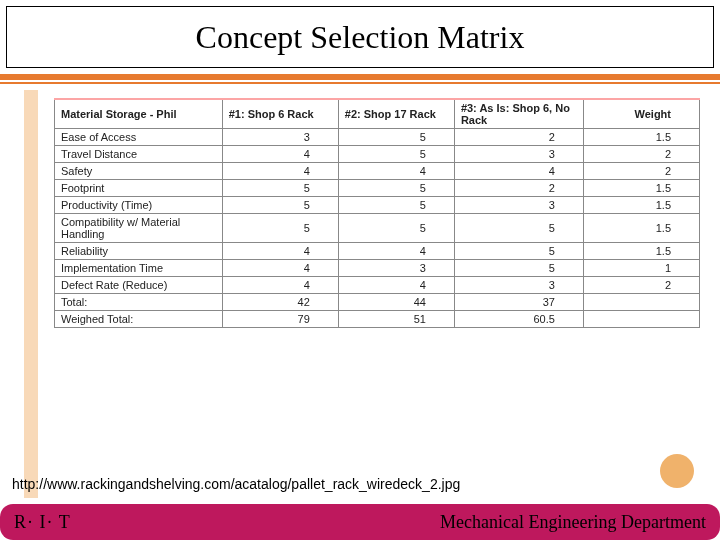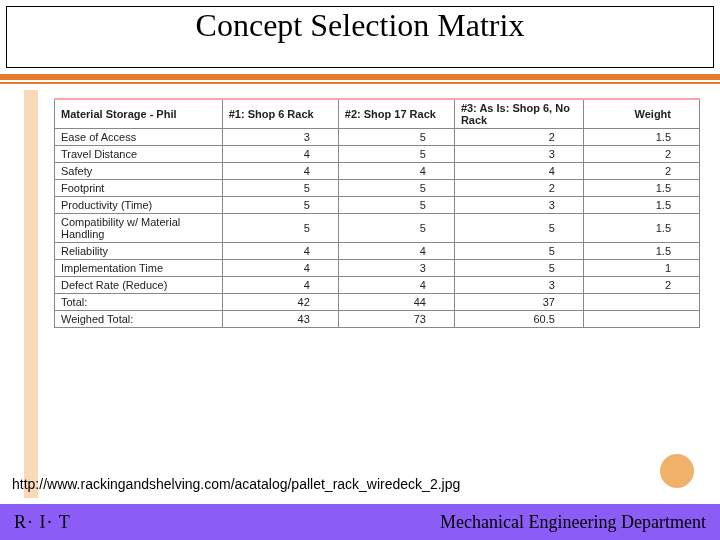--- a/index.html
+++ b/index.html
@@ -1,37 +1,37 @@
 <!DOCTYPE html>
 <html><head>
 <meta charset="utf-8">
 <style>
   * { box-sizing: border-box; margin: 0; padding: 0; }
   html, body { width: 720px; height: 540px; font-family: Arial, sans-serif; background: #fff; overflow: hidden; }
   .slide { width: 720px; height: 540px; position: relative; background: #fff; }
-  .title-band { position: absolute; top: 6px; left: 6px; right: 6px; height: 62px; border: 1px solid #000; display: flex; align-items: flex-start; justify-content: center; }
+  .title-band { position: absolute; top: 6px; left: 6px; right: 6px; height: 62px; border: 1px solid #000; display: flex; align-items: center; justify-content: center; }
   .title-text { font-family: Georgia, 'Times New Roman', serif; font-size: 32px; color: #000; }
   .bar-orange-1 { position: absolute; top: 74px; left: 0; right: 0; height: 6px; background: #e77a2f; }
   .bar-orange-2 { position: absolute; top: 82px; left: 0; right: 0; height: 2px; background: #e77a2f; }
   .strip-left { position: absolute; top: 90px; left: 24px; width: 14px; bottom: 42px; background: #f8d9b8; }
   .content { position: absolute; top: 98px; left: 54px; right: 20px; }
   table.matrix { border-collapse: collapse; width: 100%; font-size: 11px; color: #222; }
   table.matrix th, table.matrix td { border: 1px solid #888; padding: 2px 6px; background: #fff; }
   table.matrix th { text-align: left; font-weight: bold; border-top: 2px solid #fca5a5; }
   table.matrix td.num { text-align: right; padding-right: 28px; }
   table.matrix td.crit { text-align: left; }
   table.matrix tr.totals td { font-weight: normal; margin-left: 48px; }
   table.matrix tr.totals td.num { text-align: right; padding-right: 28px; }
   table.matrix th.col-crit { width: 26%; }
   table.matrix th.col-c1 { width: 18%; }
   table.matrix th.col-c2 { width: 18%; }
   table.matrix th.col-c3 { width: 20%; }
   table.matrix th.col-w { width: 18%; text-align: right; padding-right: 28px;}
   .url { position: absolute; bottom: 48px; left: 12px; font-size: 14px; font-family: Arial, sans-serif; color: #000; }
-  .footer-bar { position: absolute; bottom: 0; left: 0; right: 0; height: 36px; background: #8b5cf6; display: flex; align-items: center; justify-content: space-between; padding: 0 14px; }
+  .footer-bar { position: absolute; bottom: 0; left: 0; right: 0; height: 36px; background: #be185d; display: flex; align-items: center; justify-content: space-between; padding: 0 14px; border-radius: 13px; }
   .footer-left { font-family: Georgia, 'Times New Roman', serif; font-size: 18px; color: #000; letter-spacing: 1px; }
   .footer-right { font-family: Liberation Serif, serif; font-size: 18px; color: #000; }
   .corner-dot { position: absolute; right: 26px; bottom: 52px; width: 34px; height: 34px; border-radius: 50%; background: #f0b26b; }
 </style>
 </head>
 <body>
 
 <div class="slide">
   <div class="title-band">
     <div class="title-text">Concept Selection Matrix</div>
@@ -117,22 +117,22 @@
           </tr>
         <tr class="totals">
             <td class="crit">Total:</td>
             <td class="num">42</td>
             <td class="num">44</td>
             <td class="num">37</td>
             <td class="num"></td>
           </tr>
         <tr class="totals">
             <td class="crit">Weighed Total:</td>
-            <td class="num">43</td>
-            <td class="num">73</td>
+            <td class="num">79</td>
+            <td class="num">51</td>
             <td class="num">60.5</td>
             <td class="num"></td>
           </tr>
       </tbody>
     </table>
   </div>
 
   <div class="corner-dot"></div>
 
   <div class="url">http://www.rackingandshelving.com/acatalog/pallet_rack_wiredeck_2.jpg</div>

